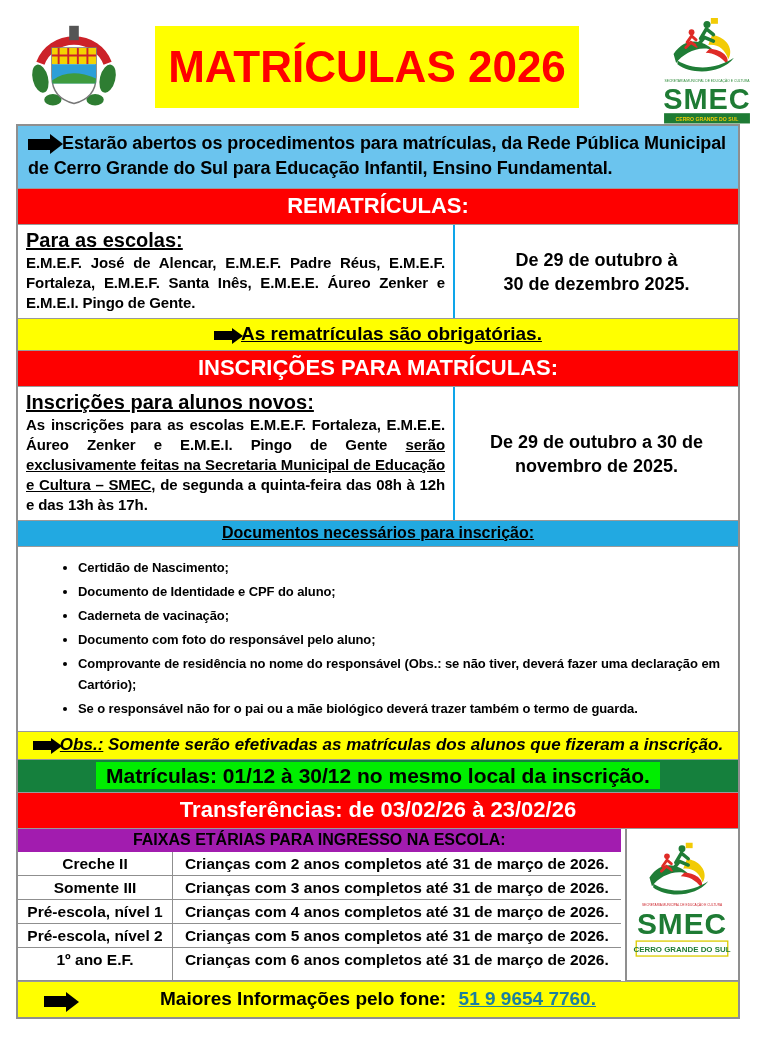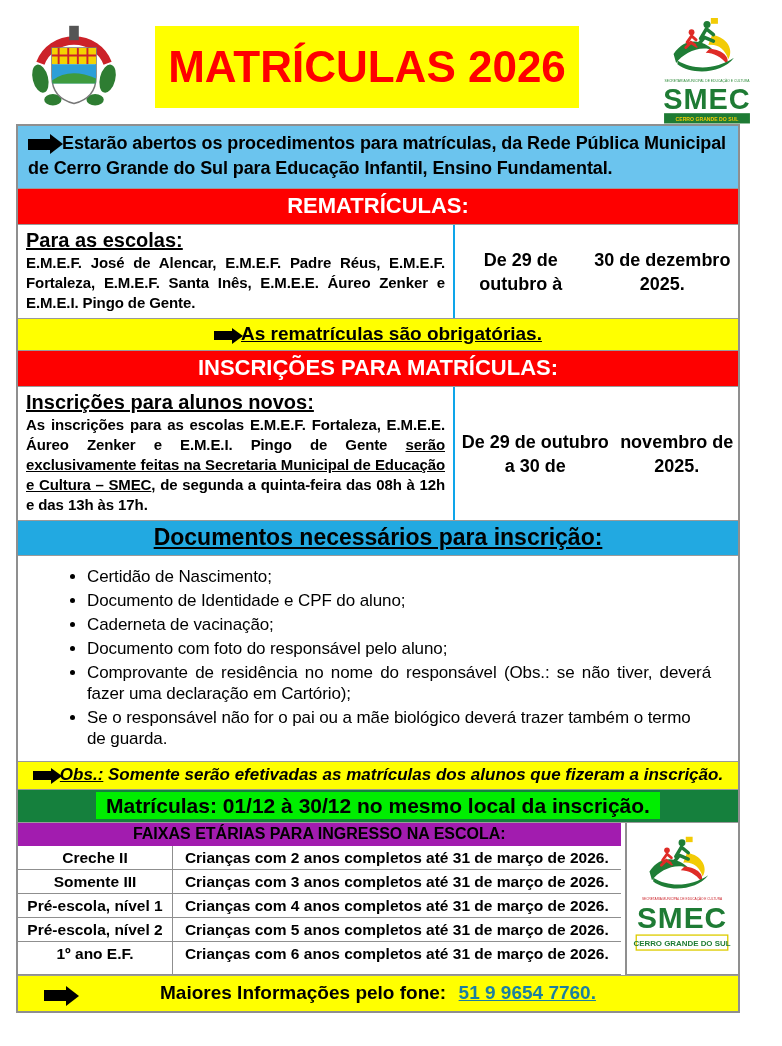--- a/index.html
+++ b/index.html
@@ -35,37 +35,37 @@
     width:0;height:0;border-left:13px solid #000;border-top:10px solid transparent;border-bottom:10px solid transparent;}
   .arrow.small{width:18px;height:9px;margin-right:9px;}
   .arrow.small::after{border-left:11px solid #000;border-top:8px solid transparent;border-bottom:8px solid transparent;}
 
   .intro{
     background:#6BC4EE;padding:5px 12px 7px 10px;
     font-size:18px;font-weight:bold;line-height:25px;text-align:justify;letter-spacing:-0.1px;
   }
   .bar{text-align:center;font-weight:bold;}
   .bar-red{background:#FE0000;color:#fff;font-size:22px;padding:4px 0 5px;}
-  .bar-cyan{background:#22A9E1;color:#000;font-size:23px;padding:3px 0 4px;text-align:center;}
+  .bar-cyan{background:#22A9E1;color:#000;font-size:16px;padding:3px 0 4px;text-align:center;}
   .bar-cyan .u{text-decoration:underline;}
 
   .tworow{display:flex;background:#fff;}
   .cell-left{width:437px;box-sizing:border-box;border-right:2px solid #0ea5e9;padding:3px 8px 5px 8px;}
-  .cell-right{flex:1;display:flex;flex-direction:row;align-items:center;justify-content:center;
+  .cell-right{flex:1;display:flex;flex-direction:column;align-items:center;justify-content:center;
     font-size:18px;font-weight:bold;line-height:24px;text-align:center;}
   .cell-heading{font-size:20px;font-weight:bold;text-decoration:underline;line-height:25px;}
   .cell-body{font-size:15px;font-weight:bold;line-height:20px;text-align:justify;letter-spacing:-0.1px;}
   .cell-body .u{text-decoration:underline;}
 
   .note-yellow{background:#FFFF00;text-align:center;padding:4px 0 5px;}
   .note-yellow .txt{font-size:19px;font-weight:bold;text-decoration:underline;}
 
   .bullets{background:#fff;padding:7px 14px 9px 40px;}
   .bullets ul{margin:0;padding:0 0 0 16px;}
-  .bullets li{font-size:17px;font-weight:normal;line-height:21px;margin:3px 13px;letter-spacing:-0.1px;}
+  .bullets li{font-size:13px;font-weight:bold;line-height:21px;margin:3px 4px;letter-spacing:-0.1px;}
   .bullets li.wide{text-align:justify;}
 
   .obs-bar{background:#FFFF00;text-align:center;padding:3px 0 4px;font-style:italic;}
   .obs-bar .txt{font-size:17px;font-weight:bold;}
   .obs-bar .pfx{text-decoration:underline;}
 
   .green-bar{background:#15803d;text-align:center;padding:2px 0 3px;}
   .green-bar .hl{background:#00EE00;color:#000;font-size:21px;font-weight:bold;padding:0 10px;line-height:27px;display:inline-block;}
 
   
@@ -200,20 +200,23 @@
     </div>
 
     <div class="obs-bar">
       <span class="arrow small"></span><span class="txt"><span class="pfx">Obs.:</span><span> Somente serão efetivadas as matrículas dos alunos que fizeram a inscrição.</span></span>
     </div>
 
     <div class="green-bar">
       <span class="hl">Matrículas: 01/12 à 30/12 no mesmo local da inscrição.</span>
     </div>
 
+    <div class="bar bar-red">
+      <span>Transferências: de 03/02/26 à 23/02/26</span>
+    </div>
 
     <div class="faixas">
       <div class="faixas-left">
         <div class="faixas-header">FAIXAS ETÁRIAS PARA INGRESSO NA ESCOLA:</div>
         <table class="ages">
           <tbody>
             <tr>
               <td class="lvl">Creche II</td>
               <td>Crianças com 2 anos completos até 31 de março de 2026.</td>
             </tr>

